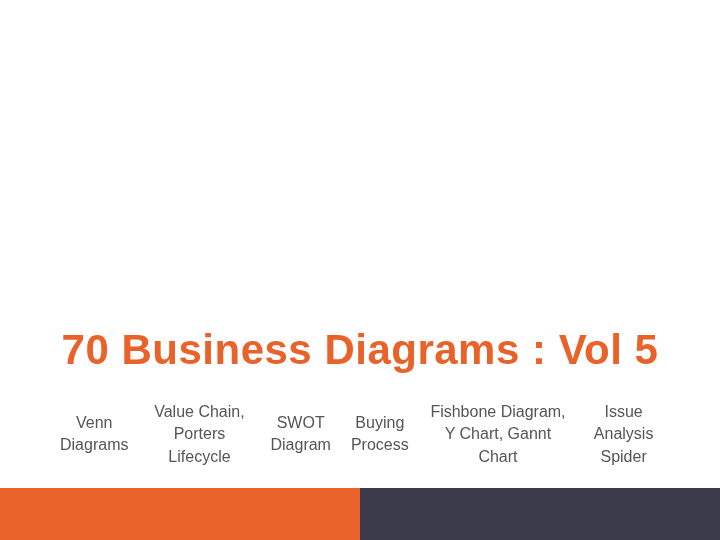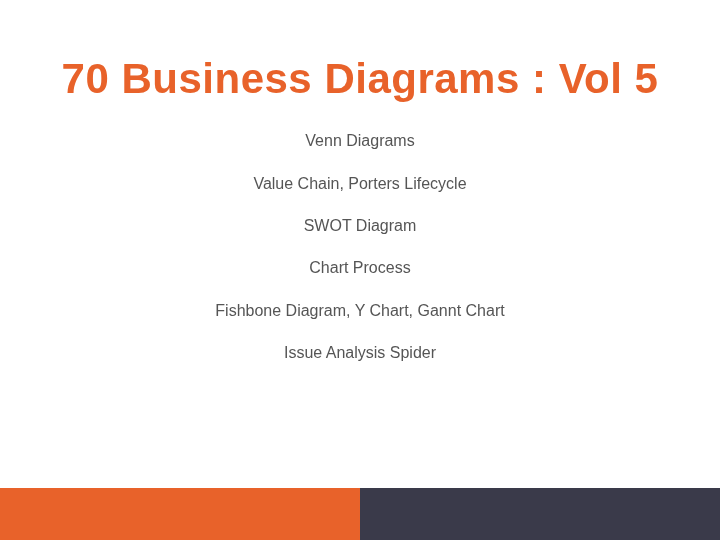--- a/index.html
+++ b/index.html
@@ -24,38 +24,38 @@
       display: flex;
       flex-direction: column;
       position: relative;
     }
 
     .content-area {
       flex: 1;
       display: flex;
       flex-direction: column;
       align-items: center;
-      justify-content: flex-start;
+      justify-content: flex-end;
       padding: 40px 60px 20px 60px;
       margin-top: 16px;
     }
 
     .title {
       font-size: 42px;
       font-weight: 900;
       color: #e8622a;
       text-align: center;
       margin-bottom: 28px;
       line-height: 1.1;
       letter-spacing: 0.5px;
     }
 
     .subtitle-list {
       display: flex;
-      flex-direction: column;
+      flex-direction: row;
       align-items: center;
       gap: 20px;
     }
 
     .subtitle-item {
       font-size: 16px;
       color: #555555;
       text-align: center;
       line-height: 1.4;
     }
@@ -79,21 +79,21 @@
 </head>
 <body>
 
 <div class="main-container">
   <div class="content-area">
     <h1 class="title">70 Business Diagrams : Vol 5</h1>
     <div class="subtitle-list">
     <div class="subtitle-item">Venn Diagrams</div>
         <div class="subtitle-item">Value Chain, Porters Lifecycle</div>
         <div class="subtitle-item">SWOT Diagram</div>
-        <div class="subtitle-item">Chart Process</div>
+        <div class="subtitle-item">Buying Process</div>
         <div class="subtitle-item">Fishbone Diagram, Y Chart, Gannt Chart</div>
         <div class="subtitle-item">Issue Analysis Spider</div>
       </div>
   </div>
   <div class="footer-bar">
     <div class="footer-left"></div>
     <div class="footer-right"></div>
   </div>
 </div>
 

